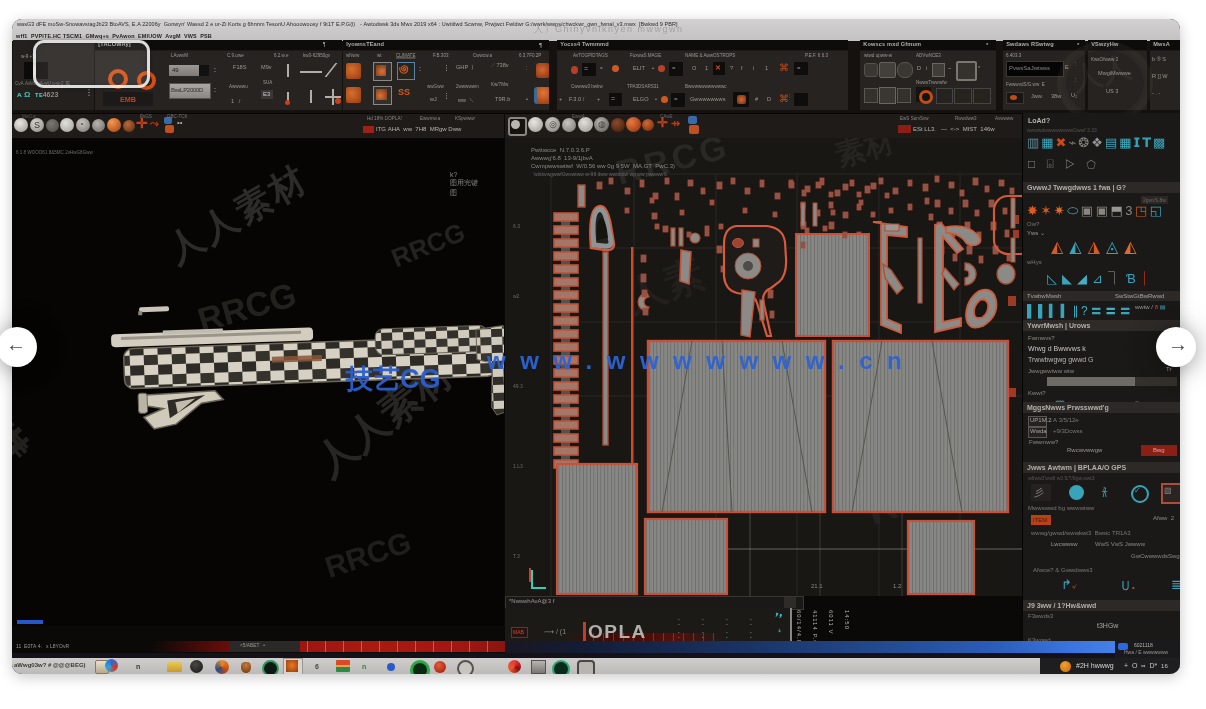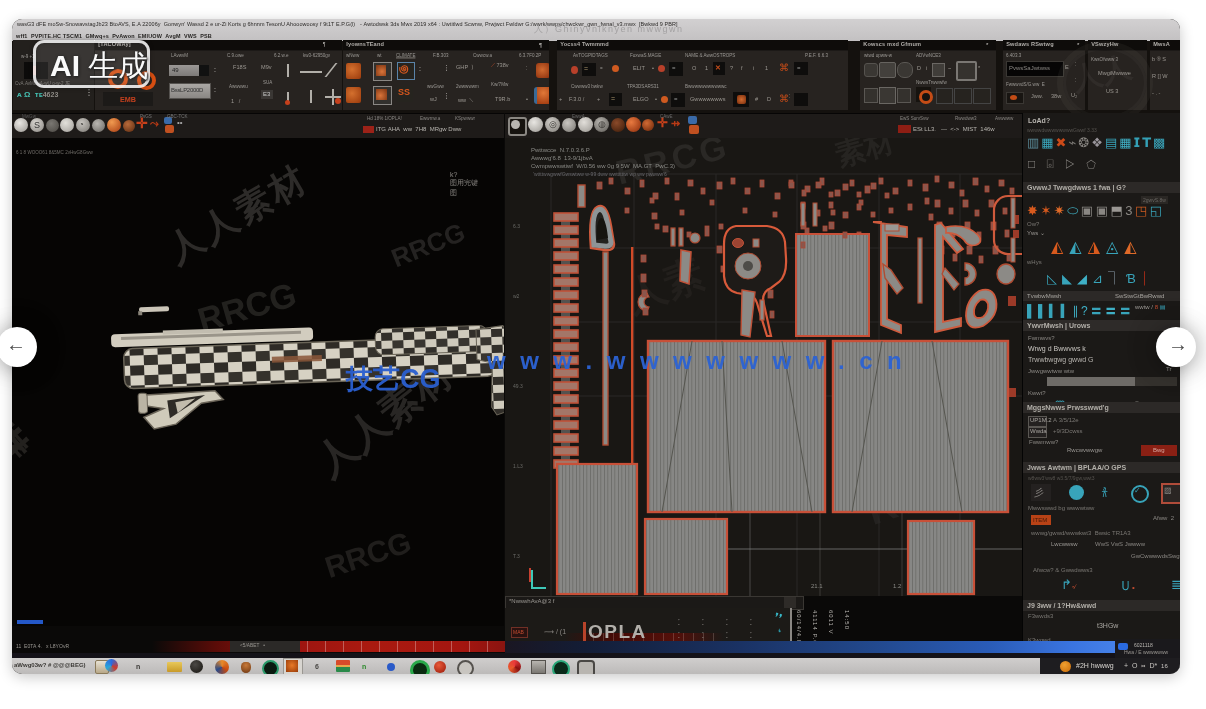--- a/index.html
+++ b/index.html
@@ -719,21 +719,20 @@
   <div class="abs" style="left:1048px;top:642px;width:11px;height:11px;border-radius:50%;background:radial-gradient(circle at 40% 35%,#f0a030,#c86a08);"></div>
   <div class="t" style="left:1064px;top:643px;font-size:7px;color:#d8d5d0;">#2H&nbsp;hwwwg</div>
   <div class="t" style="left:1112px;top:643px;font-size:7px;color:#c8c5c0;">+&nbsp;&nbsp;O&nbsp;&nbsp;⑅&nbsp;&nbsp;D*&nbsp;&nbsp;<span style="font-size:6px;">16</span></div>
 
   <div class="abs" style="left:1103px;top:620px;width:65px;height:19px;background:#1a191c;"></div>
   <div class="abs" style="left:1106px;top:624px;width:10px;height:7px;background:#2a6ae0;border-radius:2px;"></div>
   <div class="t" style="left:1122px;top:623px;font-size:5px;color:#b8b5b0;">6021118</div>
   <div class="t" style="left:1112px;top:630px;font-size:5px;color:#9a9792;">Hwa&nbsp;/&nbsp;E&nbsp;wwwwwww</div>
 
   <div class="abs" style="left:21px;top:21px;width:111px;height:42px;border:3.5px solid rgba(245,245,245,.88);border-radius:11px;background:rgba(255,255,255,.10);box-shadow:0 0 4px rgba(0,0,0,.3), inset 0 0 4px rgba(0,0,0,.25);"></div>
-  <div class="t" style="left:38px;top:27px;font-size:30px;color:#fafafa;font-weight:bold;text-shadow:0 0 3px rgba(40,40,40,.95),1px 1px 2px rgba(30,30,30,.85);">AI <span style="font-weight:normal;">生成</span></div>
 </div>
 
 <div class="t" style="left:346px;top:361px;font-size:27px;font-weight:bold;color:#2a5fd0;opacity:.95;">技艺CG</div>
 <div class="t" style="left:487px;top:347px;font-size:24px;font-weight:bold;color:#2c63d4;opacity:.95;letter-spacing:14.5px;">www.wwwwwww.cn</div>
 
 <div class="abs" style="left:-3px;top:327px;width:40px;height:40px;border-radius:50%;background:#fff;box-shadow:0 2px 22px rgba(0,0,0,.35),0 0 40px rgba(0,0,0,.10);"></div>
 <div class="t" style="left:6px;top:333px;font-size:20px;color:#4a4a4a;">←</div>
 <div class="abs" style="left:1156px;top:327px;width:40px;height:40px;border-radius:50%;background:#fff;box-shadow:0 2px 22px rgba(0,0,0,.35),0 0 40px rgba(0,0,0,.10);"></div>
 <div class="t" style="left:1168px;top:333px;font-size:20px;color:#4a4a4a;">→</div>
 

